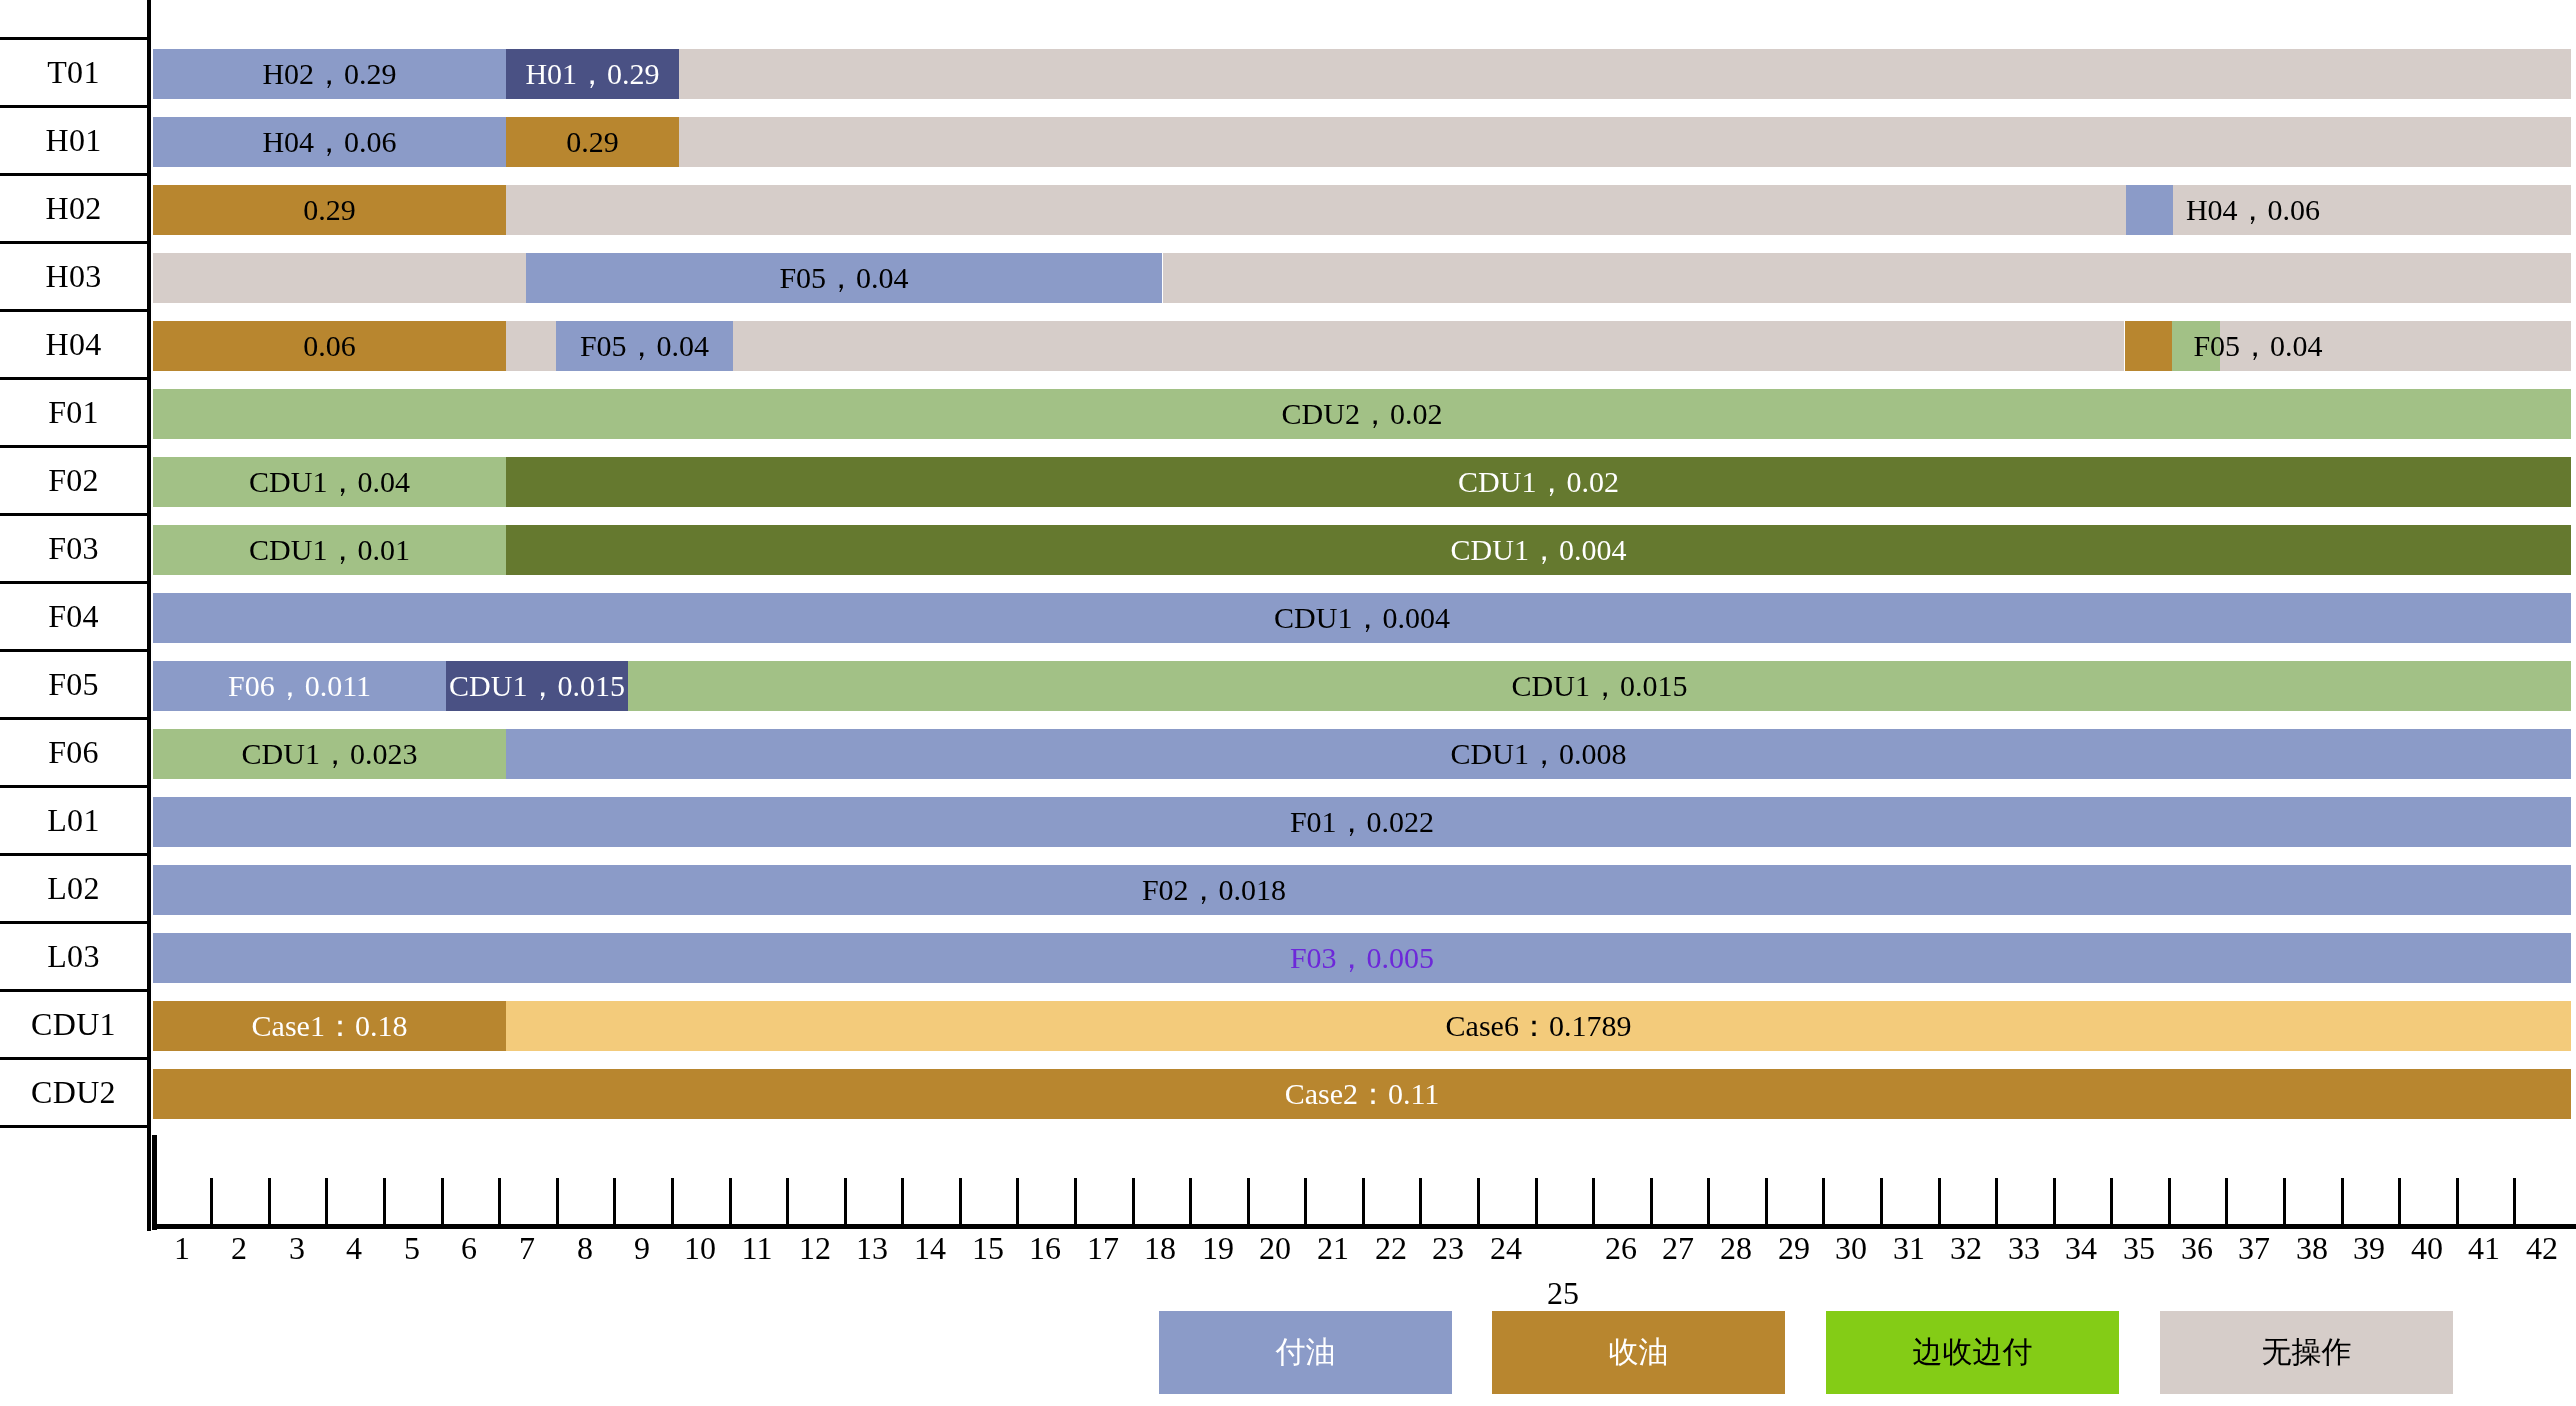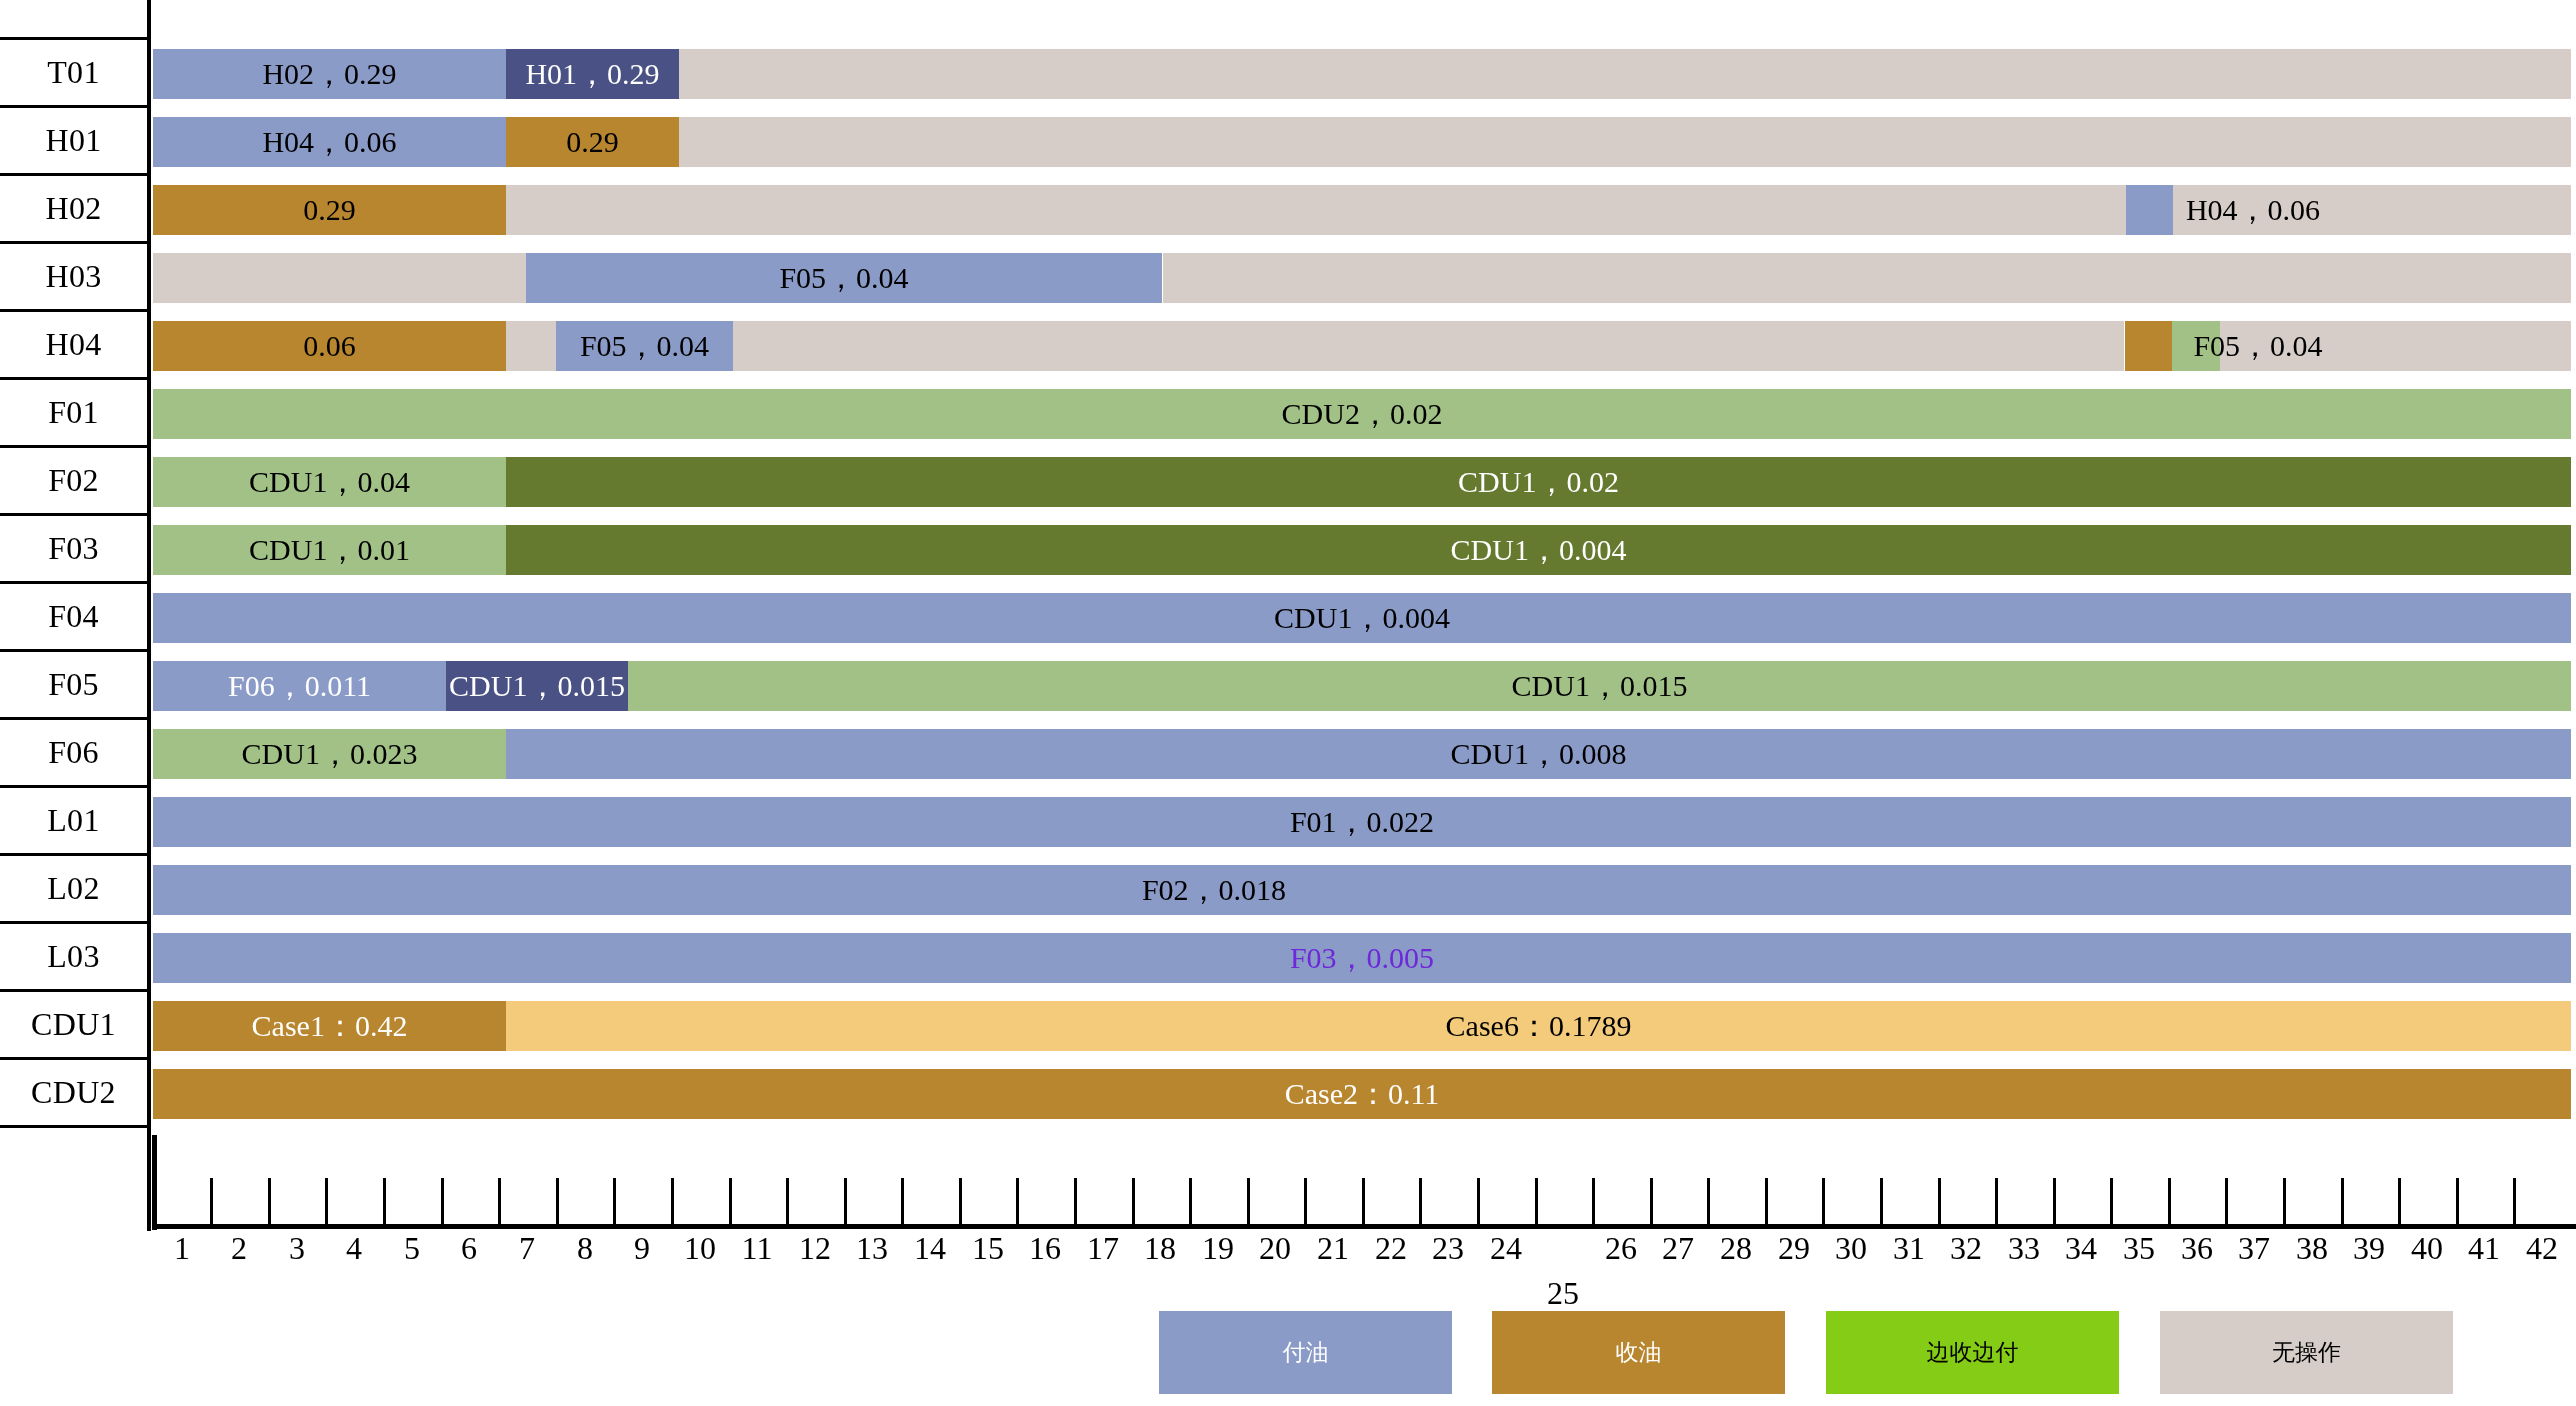--- a/index.html
+++ b/index.html
@@ -97,21 +97,21 @@
   .legend{
     position:absolute;
     left:0;top:1311px;
     width:2576px;height:95px;
   }
   .legend-item{
     position:absolute;
     top:0;
     width:293px;height:83px;
     display:flex;align-items:center;justify-content:center;
-    font-size:23px;
+    font-size:30px;
     font-family:"DejaVu Sans","Liberation Sans",sans-serif;
   }
 </style>
 </head>
 <body>
 
 <div id="chart">
 
   <div class="labelcol">
     <div class="labelcell header"></div>
@@ -246,21 +246,21 @@
       <div class="row">
         <div class="bar" style="left: 0px; width: 2418px;">
           <div class="seg" style="left: 0px; width: 2418px; background: rgb(139, 155, 200);"></div>
           <div class="seglabel" style="left: 0px; width: 2418px; color: #6d28d9;">F03，0.005</div>
         </div>
       </div>
       <div class="row">
         <div class="bar" style="left: 0px; width: 2418px;">
           <div class="seg" style="left: 0px; width: 353px; background: rgb(184, 134, 47);"></div>
           <div class="seg" style="left: 353px; width: 2065px; background: rgb(243, 203, 123);"></div>
-          <div class="seglabel" style="left: 0px; width: 353px; color: rgb(255, 255, 255);">Case1：0.42</div>
+          <div class="seglabel" style="left: 0px; width: 353px; color: rgb(255, 255, 255);">Case1：0.18</div>
           <div class="seglabel" style="left: 353px; width: 2065px; color: rgb(0, 0, 0);">Case6：0.1789</div>
         </div>
       </div>
       <div class="row">
         <div class="bar" style="left: 0px; width: 2418px;">
           <div class="seg" style="left: 0px; width: 2418px; background: rgb(184, 134, 47);"></div>
           <div class="seglabel" style="left: 0px; width: 2418px; color: rgb(255, 255, 255);">Case2：0.11</div>
         </div>
       </div>
     </div>

